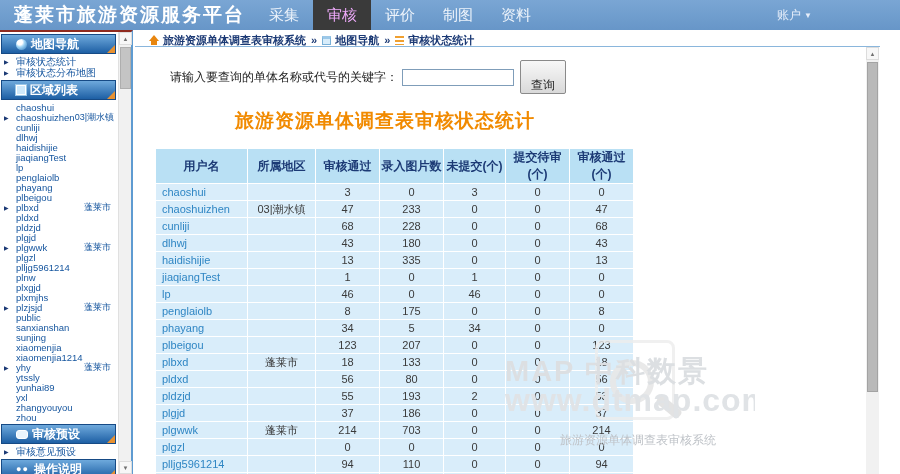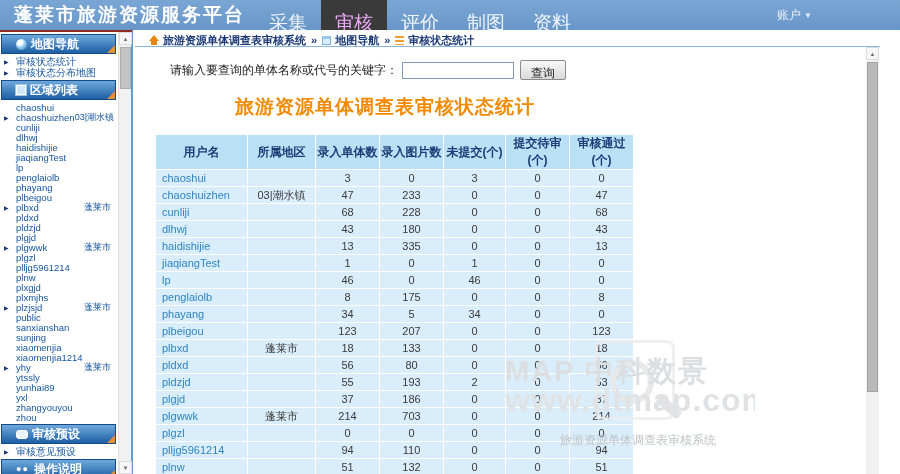--- a/index.html
+++ b/index.html
@@ -6,21 +6,21 @@
   html,body { width:900px; height:474px; overflow:hidden; background:#fff;
     font-family:"Liberation Sans","DejaVu Sans",sans-serif; }
   .stage { position:relative; width:900px; height:474px; overflow:hidden; background:#fff; }
 
   
   .topbar { position:absolute; left:0; top:0; width:900px; height:30px;
     background:linear-gradient(#7aa6d4,#6796c8); display:flex; align-items:stretch; }
   .app-title { color:#fff; font-weight:bold; font-size:19px; letter-spacing:2px;
     line-height:30px; padding-left:14px; white-space:nowrap; }
   .top-nav { display:flex; margin-left:10px; }
-  .nav-tab { color:#eef4fb; font-size:19px; line-height:30px; padding:8px 14px;
+  .nav-tab { color:#eef4fb; font-size:15px; line-height:30px; padding:0 14px;
     cursor:pointer; white-space:nowrap; }
   .nav-tab.active { background:#3a3a3a; color:#f0abfc; }
   .account { position:absolute; right:88px; top:0; height:30px; line-height:30px;
     color:#e6eefa; font-size:12px; cursor:pointer; }
   .account .caret { font-size:8px; vertical-align:1px; margin-left:3px; }
 
   
   .sidebar { position:absolute; left:0; top:30px; width:133px; height:444px;
     background:#fff; border-top:2px solid #8f2b20; border-right:2px solid #5e9bd1; }
   .sb-inner { position:absolute; left:0; top:0; width:117px; height:442px; overflow:hidden; }
@@ -72,21 +72,21 @@
   .ico-home::after { content:""; position:absolute; left:-3px; top:6px; width:6px; height:4px;
     background:#e8860f; }
   .ico-window { width:9px; height:9px; background:#d8edfb; border:1px solid #7ab1d8;
     border-top:3px solid #9cc8e8; }
   .ico-list { width:9px; height:9px;
     background:repeating-linear-gradient(#f0a030 0 2px, transparent 2px 4px); }
 
   .search-row { margin:13px 0 0 35px; display:flex; align-items:center; font-size:12px; color:#222; }
   .search-input { width:112px; height:17px; border:1px solid #7f9db9; margin-left:4px;
     font-size:11px; padding:0 2px; }
-  .search-btn { margin-left:6px; height:20px; padding:4px 10px; font-size:12px;
+  .search-btn { margin-left:6px; height:20px; padding:16px 10px; font-size:12px;
     color:#222; background:linear-gradient(#f8f8f8,#d9d9d9); border:1px solid #8a8a8a;
     border-radius:2px; cursor:pointer; }
 
   .page-title { margin-top:14px; width:500px; text-align:center; color:#f18a00;
     font-size:19px; font-weight:bold; letter-spacing:1px; }
 
   table.stats { margin:14px 0 0 20px; border-collapse:collapse; table-layout:fixed;
     width:478px; border:1px solid #a3d0ea; }
   table.stats th { background:#b9e0f4; color:#1c3a75; font-size:12px; font-weight:bold;
     height:22px; border:1px solid #fff; }
@@ -342,21 +342,21 @@
           <col class="c-n1">
           <col class="c-n2">
         <col class="c-n3">
           <col class="c-n4">
           <col class="c-n5">
       </colgroup>
       <thead>
           <tr>
             <th>用户名</th>
             <th>所属地区</th>
-            <th>录入单体数</th>
+            <th>审核通过</th>
             <th>录入图片数</th>
             <th>未提交(个)</th>
             <th>提交待审(个)</th>
             <th>审核通过(个)</th>
           </tr>
         </thead>
       <tbody>
           <tr>
             <td class="user">chaoshui</td>
             <td></td>

